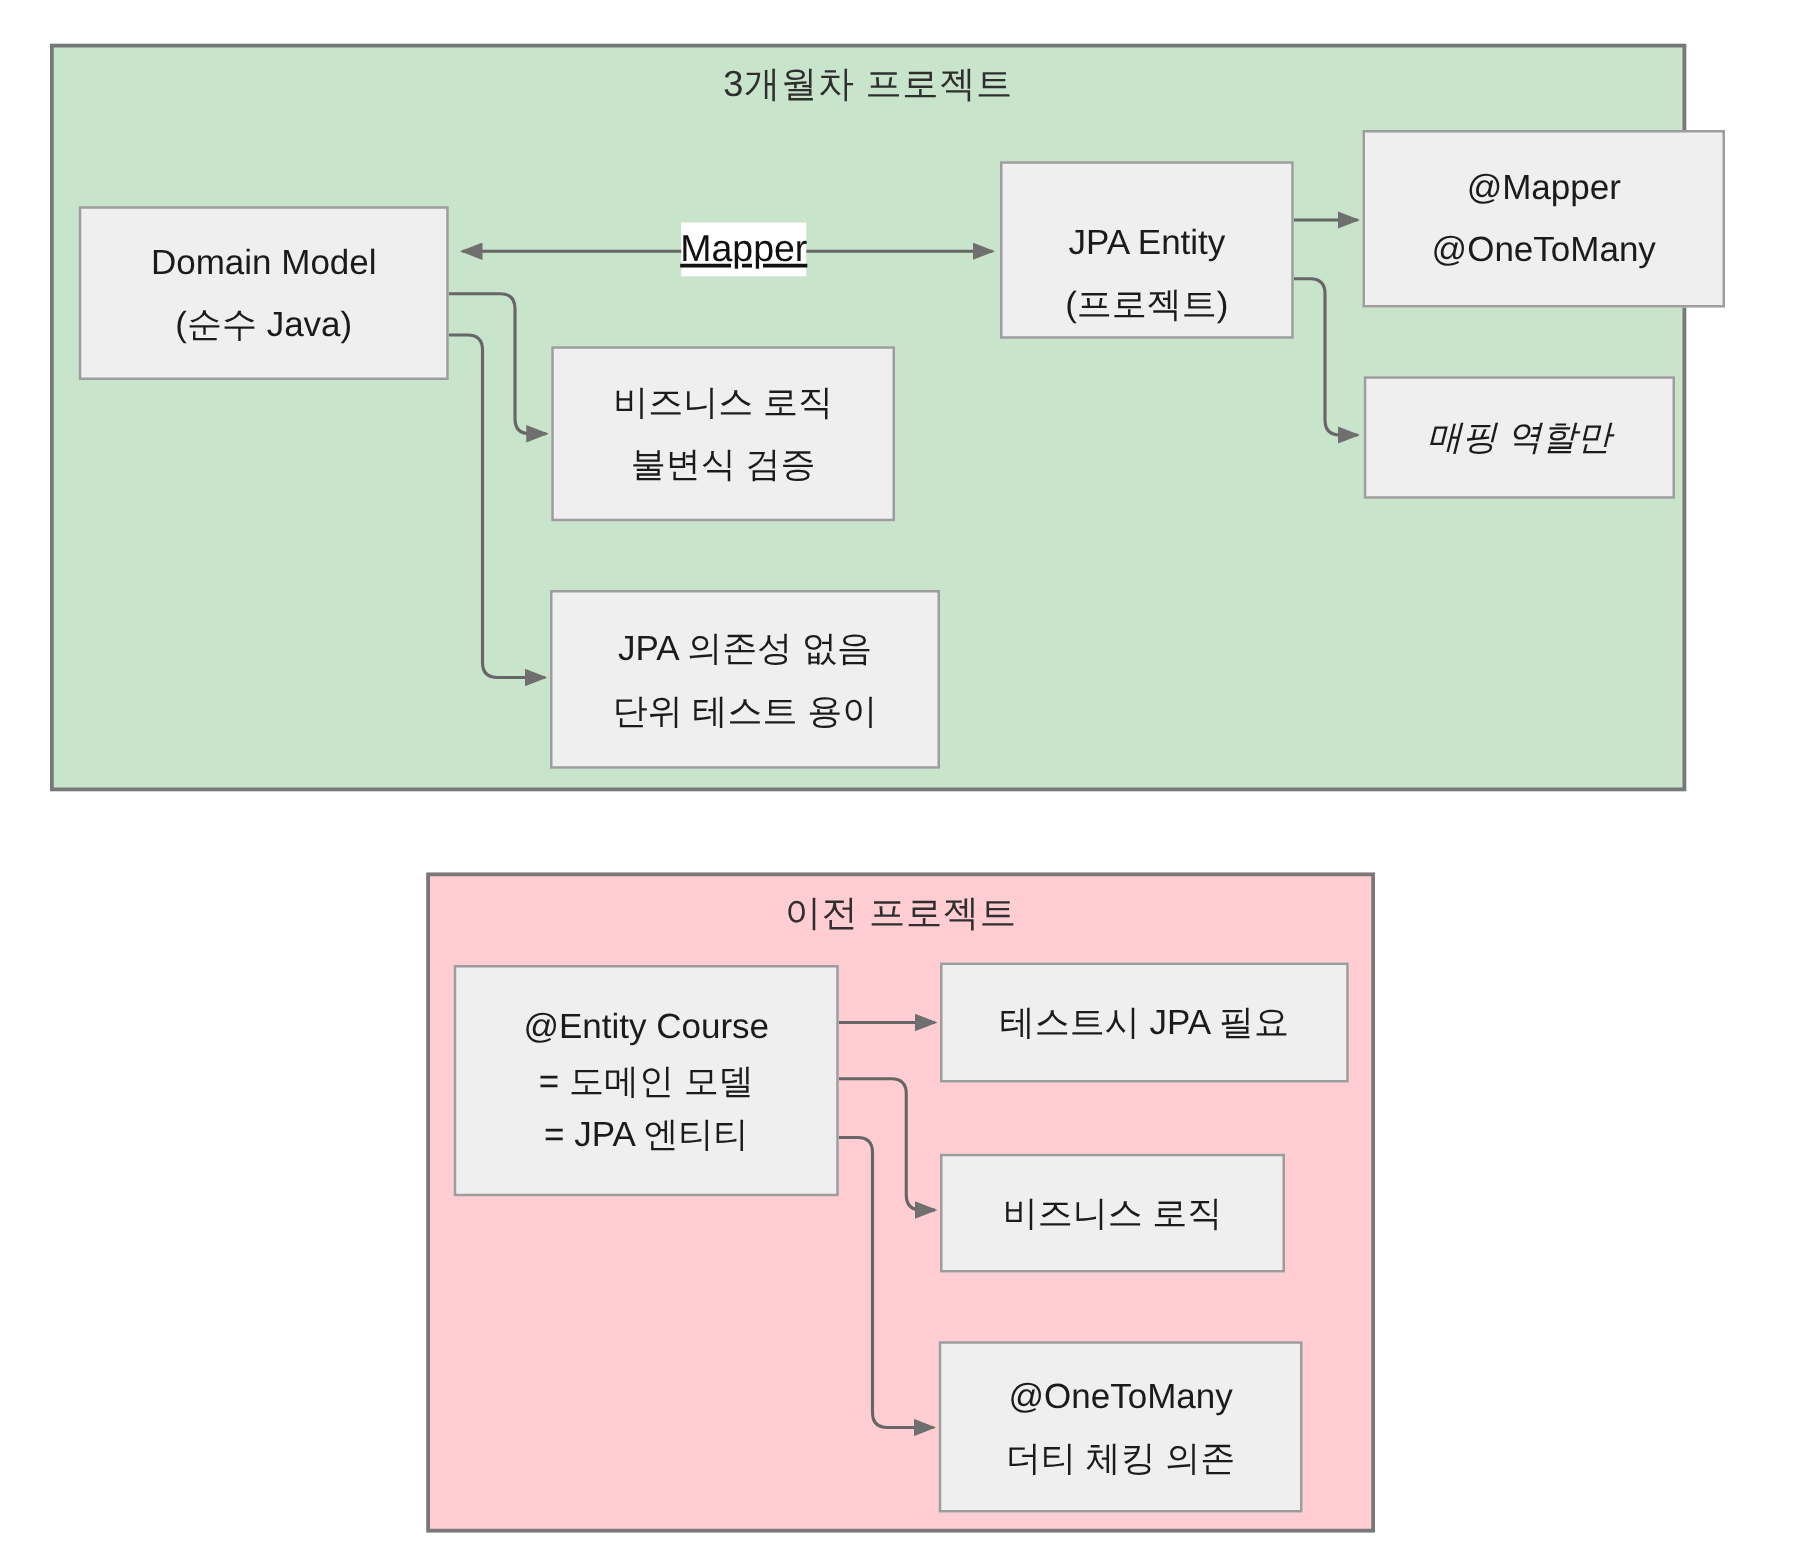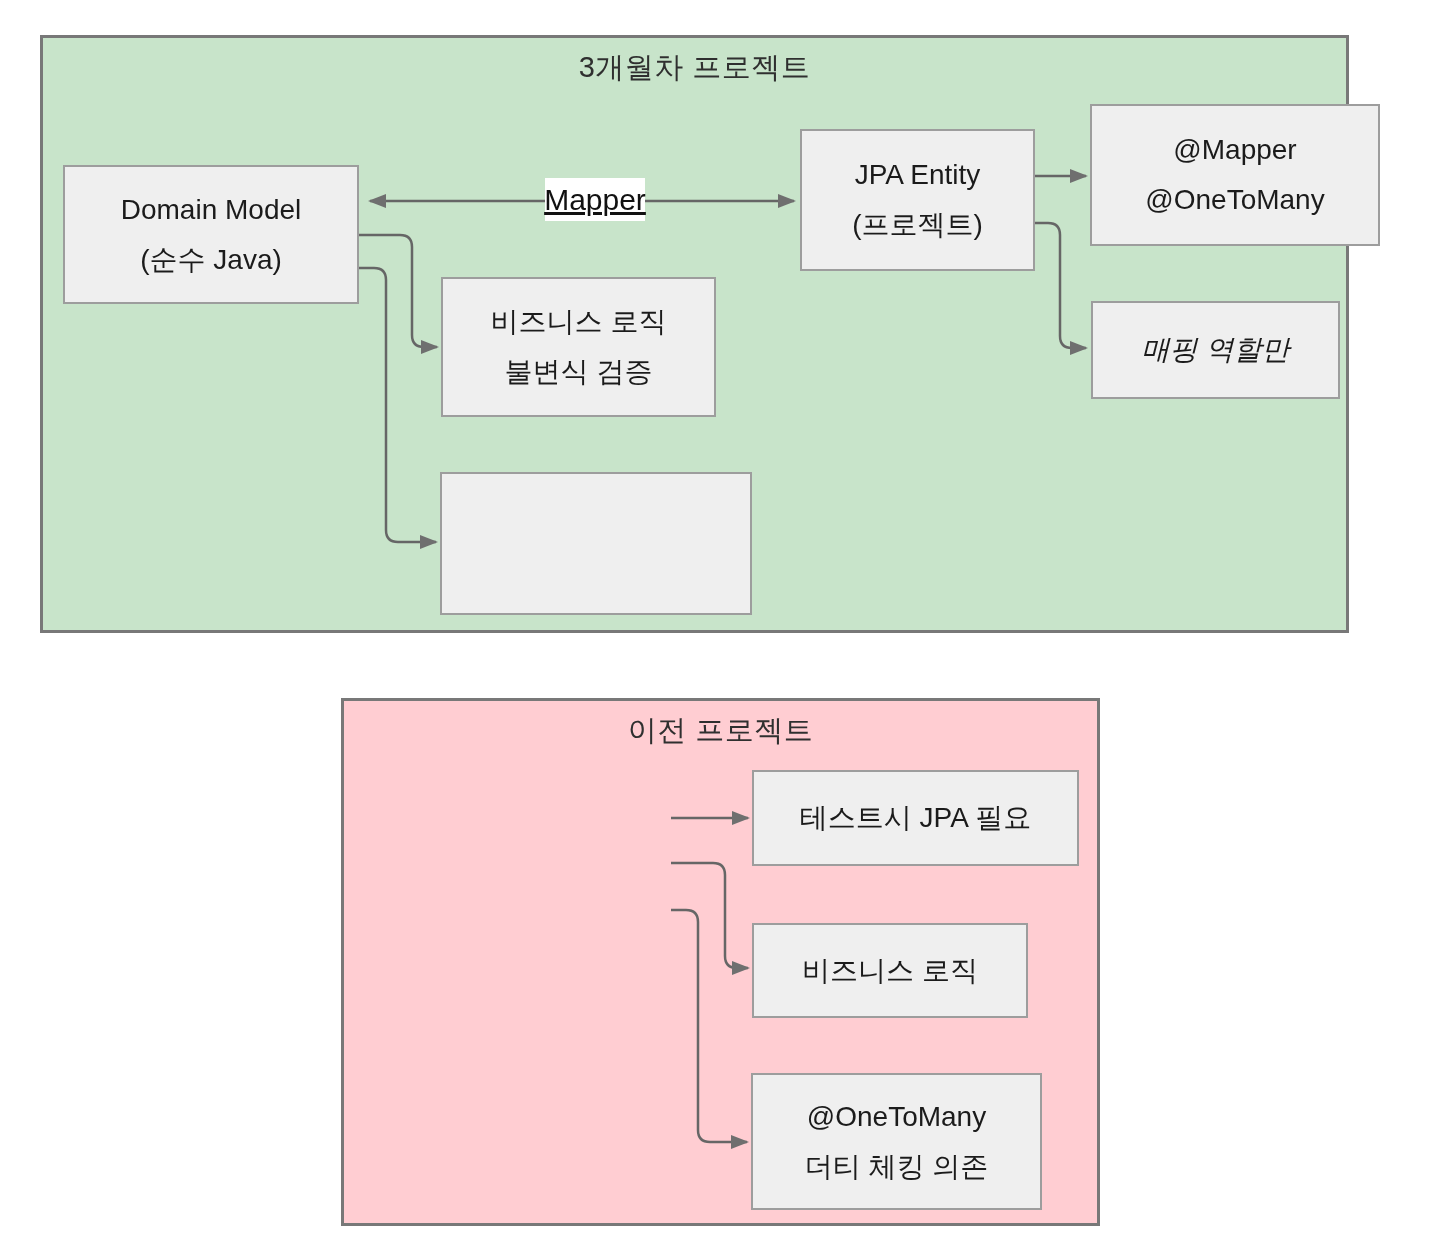--- a/index.html
+++ b/index.html
@@ -38,21 +38,21 @@
     justify-content: center;
     text-align: center;
     font-size: 28px;
     color: #1b1b1b;
   }
   .node .node-line { line-height: 1.78; white-space: nowrap; }
   .node-tight .node-line { line-height: 1.55; }
 
   
   .n-domain-model      { left: 63px;   top: 165px;  width: 296px; height: 139px; }
-  .n-jpa-entity        { left: 800px;  top: 129px;  width: 235px; height: 142px; }
+  .n-jpa-entity        { left: 800px;  top: 129px;  width: 235px; height: 142px; justify-content: flex-end; }
   .n-entity-onetomany  { left: 1090px; top: 104px;  width: 290px; height: 142px; }
   .n-mapping-role      { left: 1091px; top: 301px;  width: 249px; height: 98px; font-style: italic; }
   .n-business-invariant{ left: 441px;  top: 277px;  width: 275px; height: 140px; }
   .n-no-jpa-dep        { left: 440px;  top: 472px;  width: 312px; height: 143px; }
 
   
   .n-entity-course     { left: 363px;  top: 772px;  width: 308px; height: 185px; }
   .n-test-jpa          { left: 752px;  top: 770px;  width: 327px; height: 96px; text-align: right; }
   .n-business-logic    { left: 752px;  top: 923px;  width: 276px; height: 95px; }
   .n-onetomany-dirty   { left: 751px;  top: 1073px; width: 291px; height: 137px; }
@@ -128,22 +128,29 @@
   <div class="node n-mapping-role">
     <div class="node-line">매핑 역할만</div>
   </div>
 
   <div class="node n-business-invariant">
     <div class="node-line">비즈니스 로직</div>
     <div class="node-line">불변식 검증</div>
   </div>
 
   <div class="node n-no-jpa-dep">
+    <div class="node-line">JPA 의존성 없음</div>
+    <div class="node-line">단위 테스트 용이</div>
   </div>
 
+  <div class="node node-tight n-entity-course">
+    <div class="node-line">@Entity Course</div>
+    <div class="node-line">= 도메인 모델</div>
+    <div class="node-line">= JPA 엔티티</div>
+  </div>
 
   <div class="node n-test-jpa">
     <div class="node-line">테스트시 JPA 필요</div>
   </div>
 
   <div class="node n-business-logic">
     <div class="node-line">비즈니스 로직</div>
   </div>
 
   <div class="node n-onetomany-dirty">

